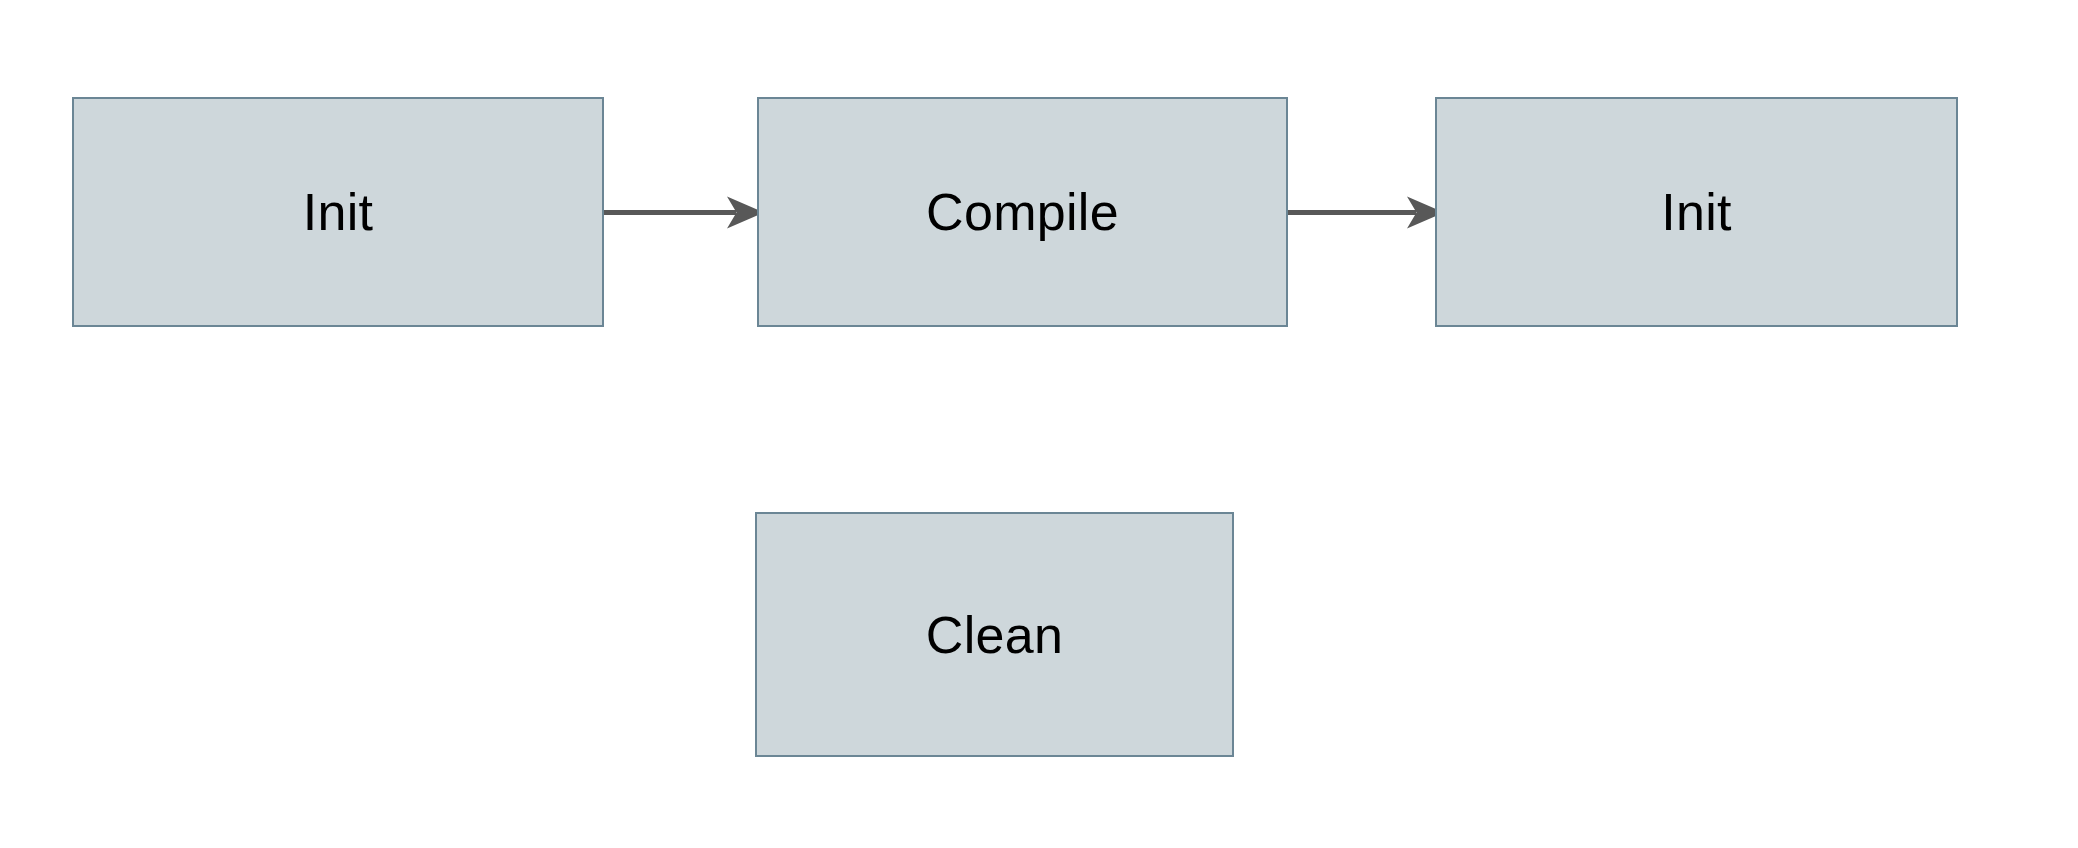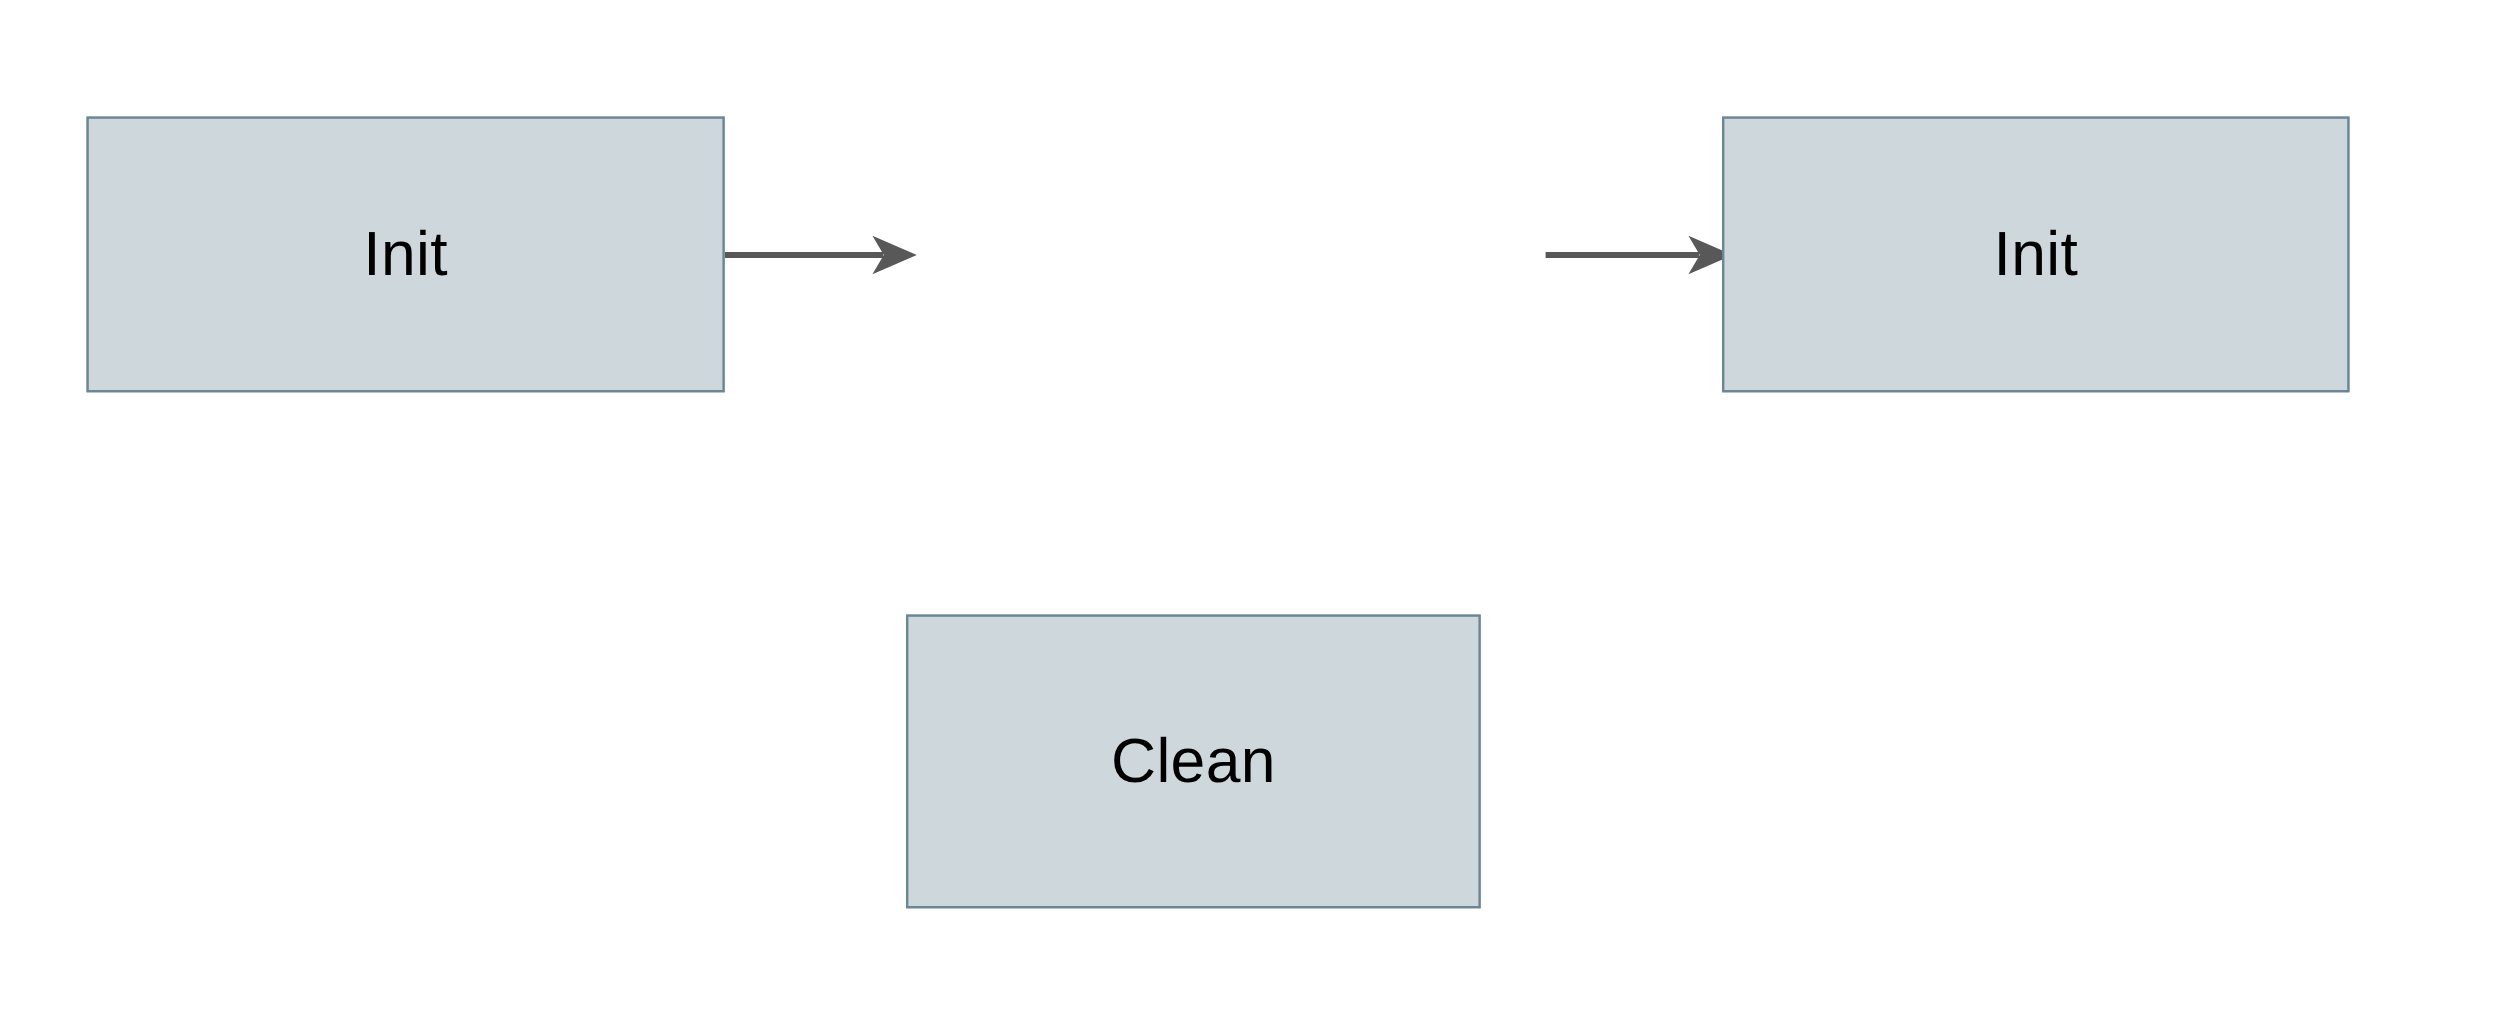--- a/index.html
+++ b/index.html
@@ -63,20 +63,23 @@
 
   <svg class="edge" style="left:1278px; top:192px; width:176px; height:42px;" viewBox="0 0 176 42">
     <line class="edge-line" x1="10" y1="20.5" x2="138" y2="20.5"></line>
     <path class="edge-head" d="M 166 20.5 L 129 4.5 L 138.5 20.5 L 129 36.5 Z"></path>
   </svg>
 
   <div class="node" style="left:72px; top:97px; width:532px; height:230px;">
     <span class="node-label">Init</span>
   </div>
 
+  <div class="node" style="left:757px; top:97px; width:531px; height:230px;">
+    <span class="node-label">Compile</span>
+  </div>
 
   <div class="node" style="left:1435px; top:97px; width:523px; height:230px;align-items:center;">
     <span class="node-label">Init</span>
   </div>
 
   <div class="node" style="left:755px; top:512px; width:479px; height:245px;">
     <span class="node-label">Clean</span>
   </div>
 
 </div>

